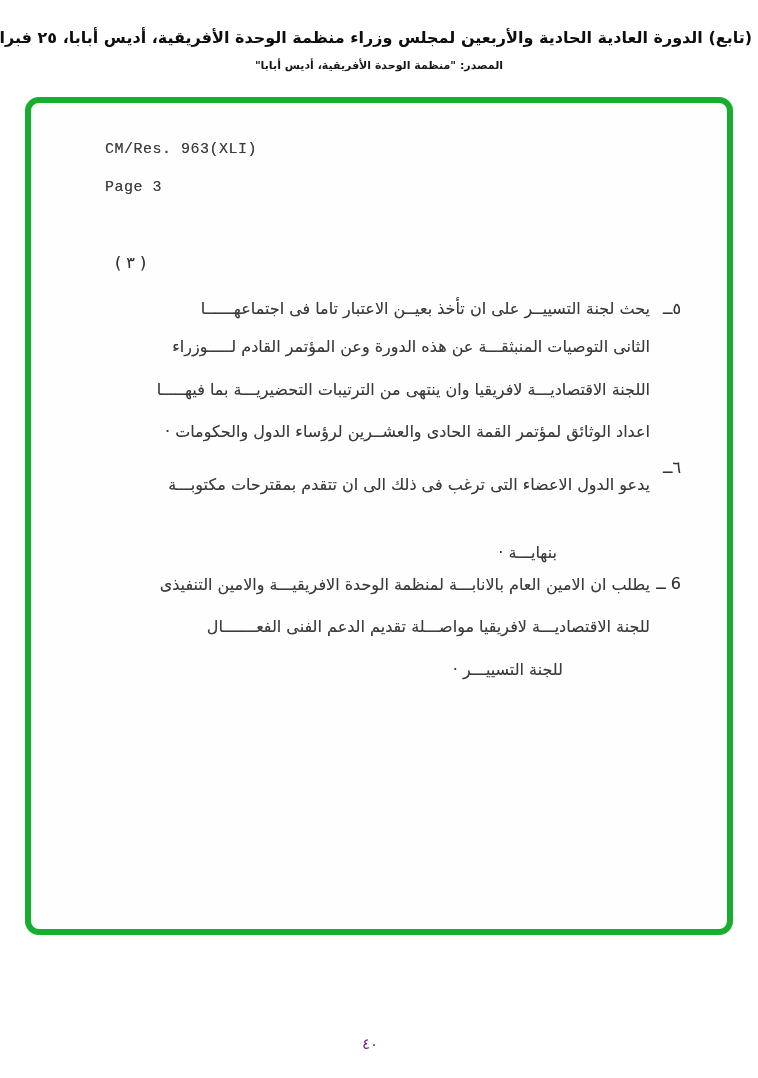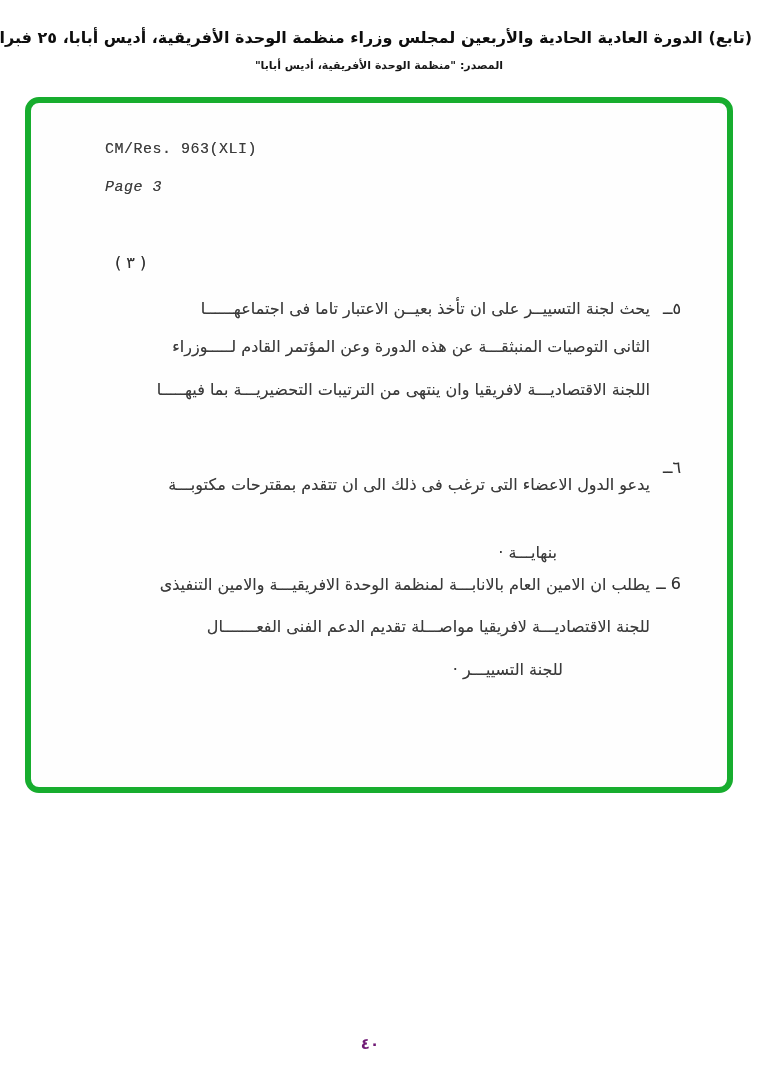--- a/index.html
+++ b/index.html
@@ -17,56 +17,56 @@
     color:#0e0e0e;white-space:nowrap;
   }
   .hdr2{
     position:absolute;top:59px;left:0;right:0;
     text-align:center;direction:rtl;
     font-weight:bold;font-size:11px;
     color:#161616;
   }
   .frame{
     position:absolute;left:25px;top:97px;
-    width:708px;height:696px;
+    width:708px;height:838px;
     box-sizing:border-box;
     border:6px solid #17ad2e;
     border-radius:14px;
     background:#fefefe;
   }
   .mono{
     position:absolute;
     font-family:"Liberation Mono","DejaVu Sans Mono",monospace;
     font-size:15px;color:#3c3c3c;letter-spacing:0.5px;
     white-space:nowrap;
     text-shadow:0 0 0.6px rgba(40,40,40,0.55);
   }
   .ref{left:74px;top:38px;}
-  .pglbl{left:74px;top:76px;font-style:italic;}
+  .pglbl{left:74px;top:76px;}
   .secnum{
     position:absolute;left:84px;top:150px;
     font-size:16px;color:#2f2f2f;direction:rtl;white-space:nowrap;
     text-shadow:0 0 0.5px rgba(0,0,0,0.4);
   }
   .pnum{
     position:absolute;right:46px;
     direction:rtl;font-size:16px;color:#333333;
     white-space:nowrap;
     text-shadow:0 0 0.5px rgba(0,0,0,0.35);
   }
   .line{
     position:absolute;right:77px;
     direction:rtl;font-size:16px;line-height:26px;color:#3a3a3a;
     white-space:nowrap;
     text-shadow:0 0 0.5px rgba(0,0,0,0.35);
   }
   .footer-num{
     position:absolute;left:340px;top:1035px;width:60px;
     text-align:center;direction:rtl;
-    font-weight:bold;font-size:15px;color:#701a75;
+    font-weight:normal;font-size:15px;color:#701a75;
   }
 </style>
 </head>
 <body>
 
 <div class="page">
 
   <div class="hdr1">(تابع)  الدورة العادية الحادية والأربعين لمجلس وزراء منظمة الوحدة الأفريقية، أديس أبابا، ٢٥ فبراير- ٤ مارس ١٩٨٥</div>
 
   <div class="hdr2">المصدر:  "منظمة الوحدة الأفريقية، أديس أبابا"</div>
@@ -76,20 +76,21 @@
     <div class="mono ref">CM/Res. 963(XLI)</div>
 
     <div class="mono pglbl">Page 3</div>
 
     <div class="secnum">( ٣ )</div>
 
     <div class="pnum" style="top:196px">٥ــ</div>
     <div class="line" style="top:193px">يحث لجنة التسييــر على ان تأخذ بعيــن الاعتبار تاما فى اجتماعهــــــا</div>
     <div class="line" style="top:231px">الثانى التوصيات المنبثقـــة عن هذه الدورة وعن المؤتمر القادم لـــــوزراء</div>
     <div class="line" style="top:274px">اللجنة الاقتصاديـــة لافريقيا وان ينتهى من الترتيبات التحضيريـــة بما فيهـــــا</div>
+    <div class="line" style="top:316px">اعداد الوثائق لمؤتمر القمة الحادى والعشــرين لرؤساء الدول والحكومات ·</div>
 
     <div class="pnum" style="top:355px">٦ــ</div>
     <div class="line" style="top:369px">يدعو الدول الاعضاء التى ترغب فى ذلك الى ان تتقدم بمقترحات مكتوبـــة</div>
     <div class="line" style="top:437px;right:170px">بنهايـــة ·</div>
 
     <div class="pnum" style="top:471px">6 ــ</div>
     <div class="line" style="top:469px">يطلب ان الامين العام بالانابـــة لمنظمة الوحدة الافريقيـــة والامين التنفيذى</div>
     <div class="line" style="top:511px">للجنة الاقتصاديـــة لافريقيا مواصـــلة تقديم الدعم الفنى الفعـــــــال</div>
     <div class="line" style="top:554px;right:164px">للجنة التسييـــر ·</div>
 

